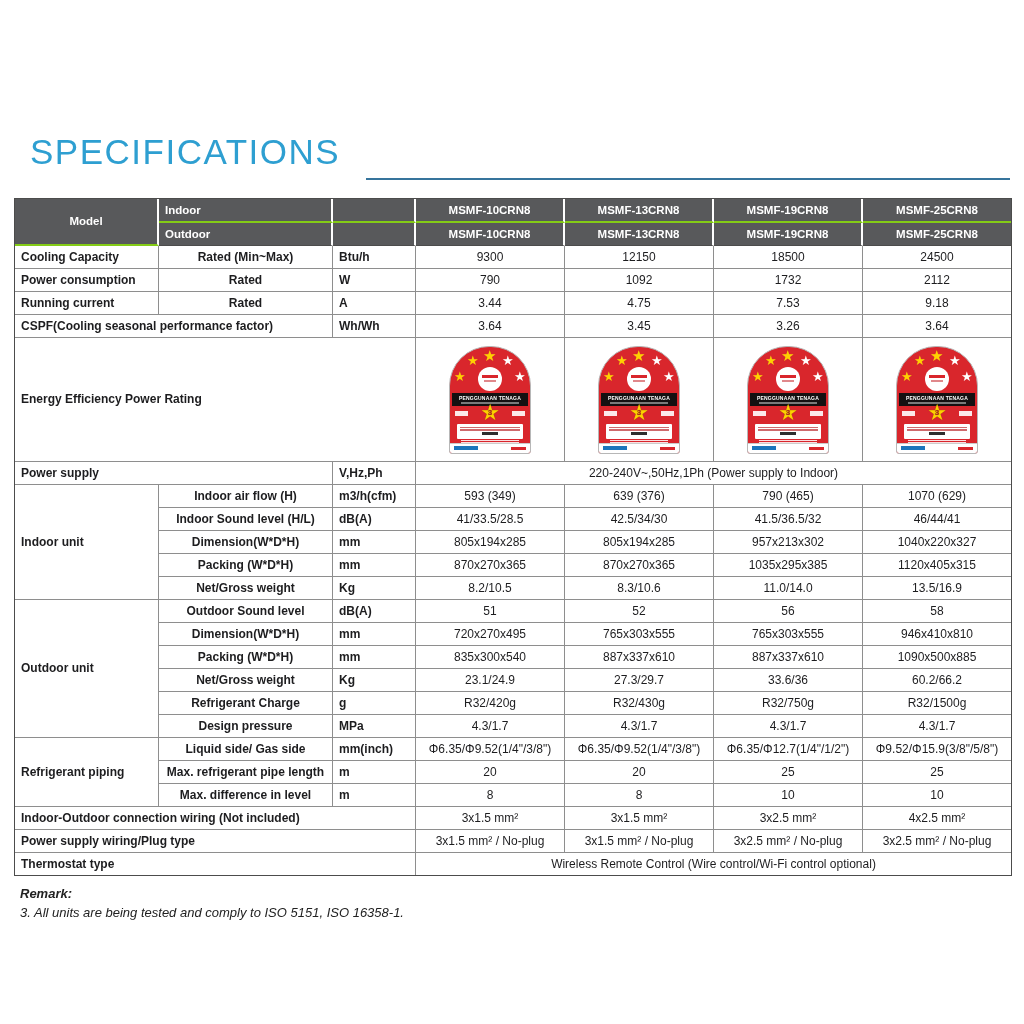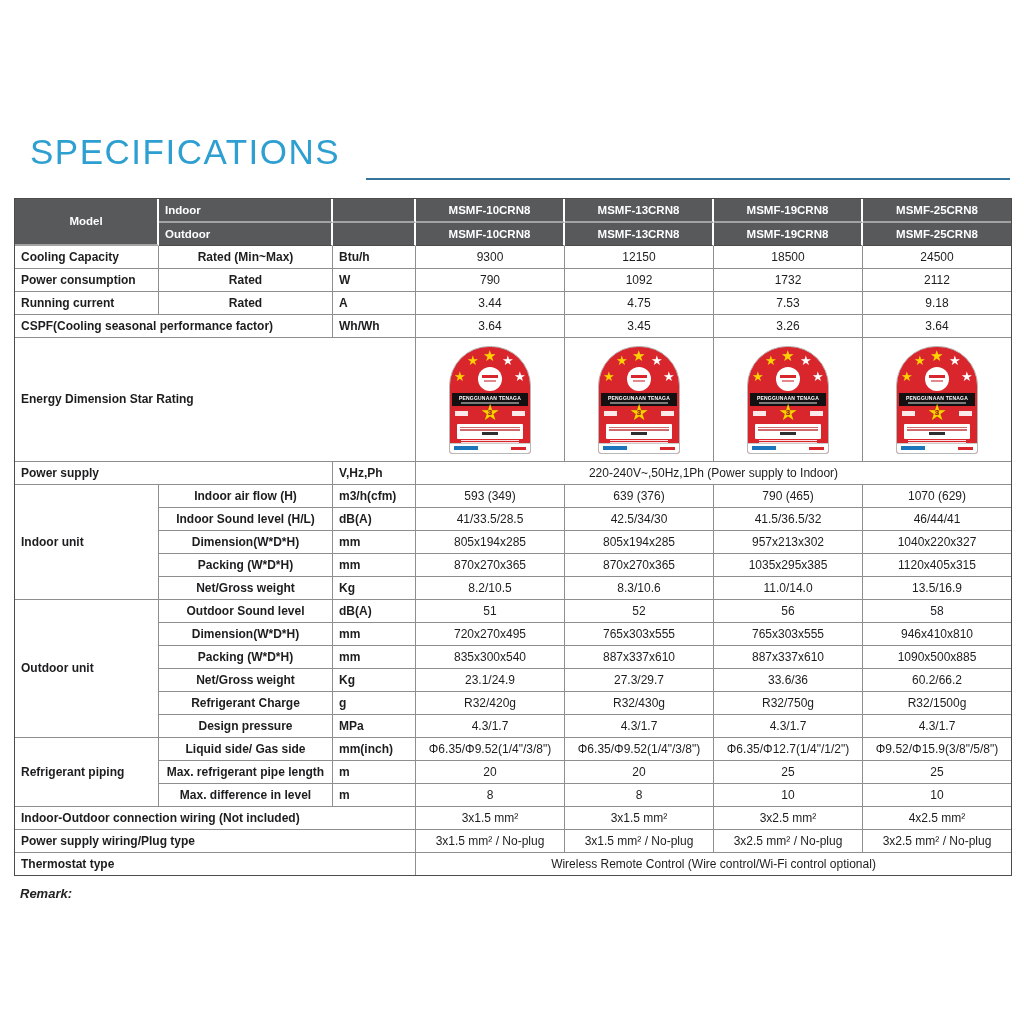--- a/index.html
+++ b/index.html
@@ -14,21 +14,21 @@
   .title-row{display:flex;align-items:flex-end;margin-bottom:13px;}
   .page-title{margin:16px;font-size:35px;font-weight:500;color:#2e9fd1;letter-spacing:1.5px;line-height:1;}
   .title-rule{flex:1;height:2px;background:#36749c;margin-left:10px;margin-bottom:5px;}
 
   
   table.spec-table{width:996px;border-collapse:separate;border-spacing:0;border:1px solid #4c4c4c;table-layout:fixed;font-size:12px;}
   td{padding:2px 6px;height:18px;border-right:1px solid #8e8e8e;border-bottom:1px solid #8e8e8e;vertical-align:middle;line-height:1.25;overflow:hidden;}
   tr td:last-child{border-right:none;}
   tr:last-child td{border-bottom:none;}
 
-  .hc{background:#58595b;color:#ffffff;font-weight:bold;font-size:11.5px;text-align:center;border-right:2px solid #ffffff;border-bottom:2px solid #a3a3a3;}
+  .hc{background:#58595b;color:#ffffff;font-weight:bold;font-size:11.5px;text-align:center;border-right:2px solid #ffffff;border-bottom:2px solid #84cc16;}
   .hc.hleft{text-align:left;}
   tr.hdr2 .hc{border-bottom:1px solid #4c4c4c;}
 
   .lbl{font-weight:bold;}
   .sub{font-weight:bold;text-align:center;}
   .unit{font-weight:bold;}
   .val{text-align:center;}
   .star-cell{height:115px;padding:4px 0;}
 
   
@@ -132,21 +132,21 @@
       <tr>
         <td class="lbl" colspan="2">CSPF(Cooling seasonal performance factor)</td>
         <td class="unit">Wh/Wh</td>
         <td class="val">3.64</td>
         <td class="val">3.45</td>
         <td class="val">3.26</td>
         <td class="val">3.64</td>
       </tr>
 
       <tr>
-        <td class="lbl" colspan="3">Energy Dimension Star Rating</td>
+        <td class="lbl" colspan="3">Energy Efficiency Power Rating</td>
         <td class="val star-cell">
           <div class="elabel">
             <span class="el-star gold el-s1">★</span>
             <span class="el-star gold el-s2">★</span>
             <span class="el-star gold el-s3">★</span>
             <span class="el-star white el-s4">★</span>
             <span class="el-star white el-s5">★</span>
             <div class="el-circle"></div>
             <div class="el-banner">PENGGUNAAN TENAGA</div>
             <div class="el-bigstar">★<span class="el-num">3</span></div>
@@ -386,15 +386,16 @@
       </tr>
       <tr>
         <td class="lbl" colspan="3">Thermostat type</td>
         <td class="val" colspan="4">Wireless Remote Control  (Wire control/Wi-Fi control optional)</td>
       </tr>
     </tbody>
   </table>
 
   <div class="remarks">
     <div class="remark-heading">Remark:</div>
+    <div class="remark-item">3. All units are being tested and comply to ISO 5151, ISO 16358-1.</div>
   </div>
 
 </div>
 
 </body></html>

